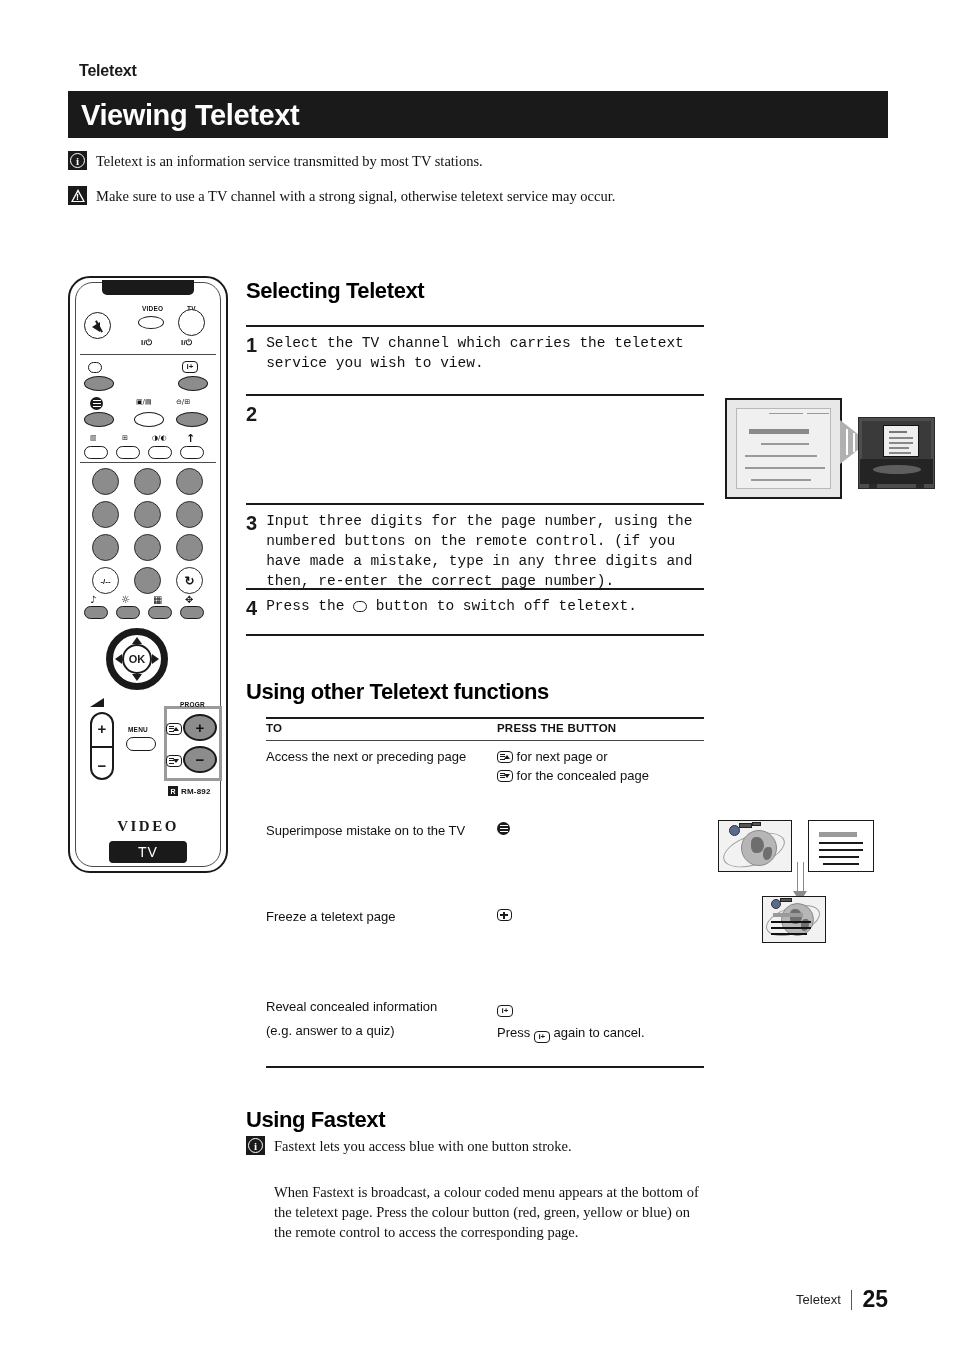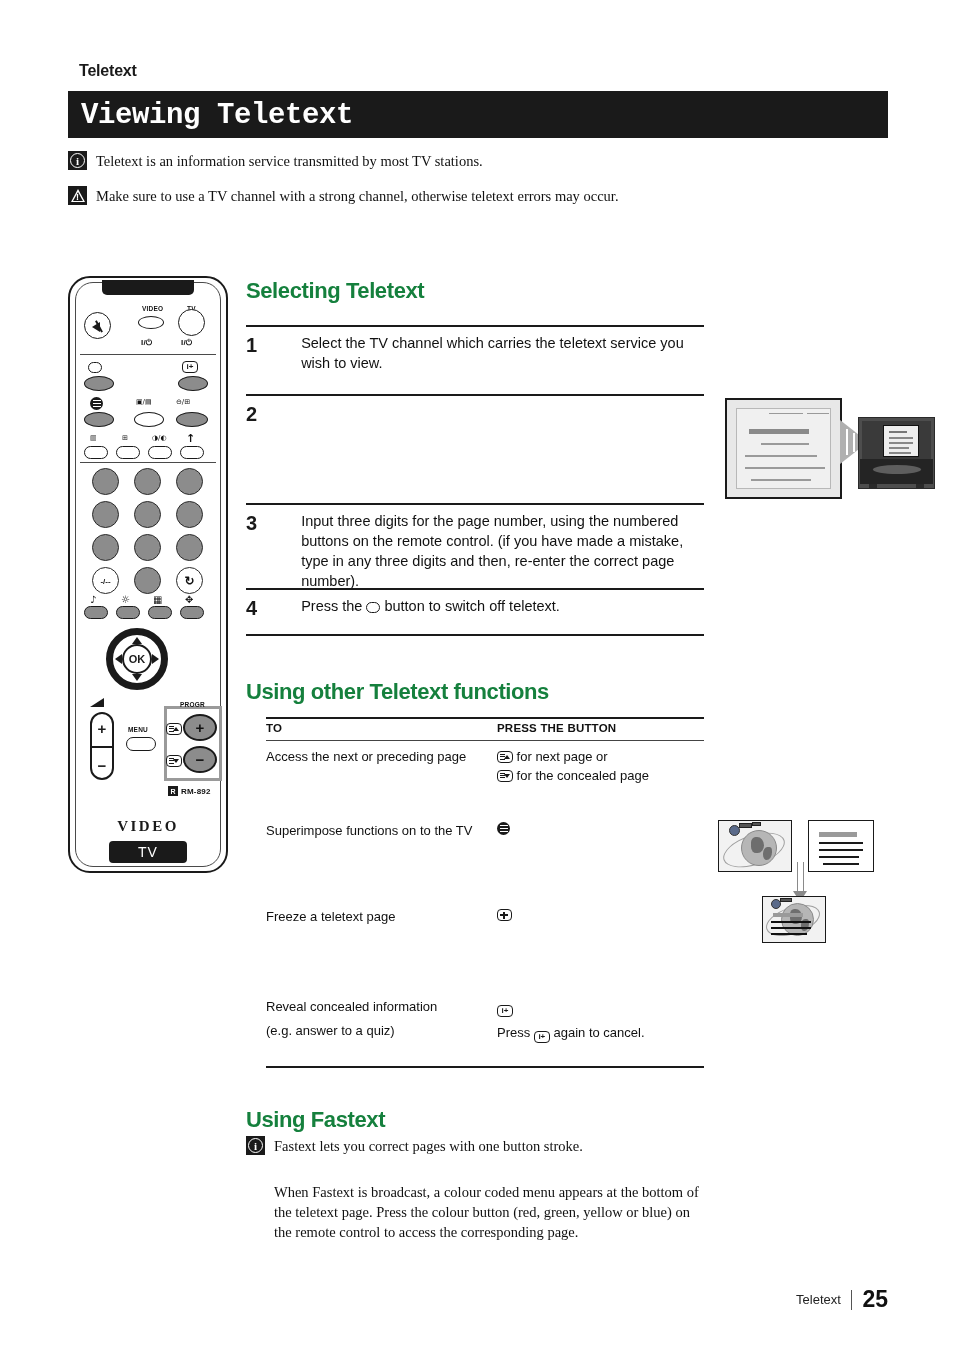--- a/index.html
+++ b/index.html
@@ -28,21 +28,21 @@
     position: absolute;
     left: 68px; top: 91px;
     width: 820px; height: 47px;
     background: #1a1a1a;
   }
   .title-bar .title-text {
     position: absolute;
     left: 13px; top: 50%;
     transform: translateY(-50%);
     color: #ffffff;
-    font-family: Liberation Mono, monospace;
+    font-family: Liberation Sans, sans-serif;
     font-weight: bold;
     font-size: 29px;
     letter-spacing: -0.4px;
   }
 
   
   .note {
     position: absolute;
     display: flex;
     align-items: flex-start;
@@ -364,21 +364,21 @@
     letter-spacing: 1px;
   }
 
   
   .h2 {
     position: absolute;
     font-family: "Liberation Sans", sans-serif;
     font-weight: bold;
     font-size: 22px;
     letter-spacing: -0.4px;
-    color: #15803d;
+    color: #000000;
   }
   .rule {
     position: absolute;
     background: #1a1a1a;
     height: 1.7px;
   }
   .step {
     position: absolute;
     display: flex;
     gap: 9px;
@@ -386,25 +386,24 @@
   .step .num {
     font-family: "Liberation Sans", sans-serif;
     font-weight: bold;
     font-size: 20px;
     color: #1a1a1a;
     line-height: 1;
     flex: 0 0 auto;
     padding-top: 1px;
   }
   .step .body {
-    font-family: Liberation Sans, sans-serif;
+    font-family: Liberation Mono, monospace;
     font-size: 14.5px;
     line-height: 1.37;
     color: #111;
-    margin-left: 35px;
   }
 
   
   .ic {
     display: inline-block;
     vertical-align: -2px;
     position: relative;
   }
   .ic-teletext {
     width: 13px; height: 13px;
@@ -670,21 +669,21 @@
   </div>
   <div class="note-text">Teletext is an information service transmitted by most TV stations.</div>
 </div>
 
 <div class="note note-warn">
   <div class="icon-box">
     <div class="tri"></div>
     <div class="tri-in"></div>
     <div class="bang">!</div>
   </div>
-  <div class="note-text">Make sure to use a TV channel with a strong channel, otherwise teletext errors may occur.</div>
+  <div class="note-text">Make sure to use a TV channel with a strong signal, otherwise teletext service may occur.</div>
 </div>
 
 <div class="remote-wrap">
   <div class="remote-body"></div>
   <div class="remote-inner"></div>
   <div class="remote-topbar"></div>
 
   <div class="lbl" style="left:74px; top:29px;">VIDEO</div>
   <div class="lbl" style="left:119px; top:29px;">TV</div>
   <div class="btn-oval" style="left:70px; top:40px; width:26px; height:13px;"></div>
@@ -848,21 +847,21 @@
 <div class="tbl-cell-left" style="left:266px; top:748px; width:225px;">Access the next or preceding page</div>
 <div class="tbl-cell-right" style="left:497px; top:748px; width:210px;">
   <div>
     <span class="ic ic-rect"><span class="ln ln1"></span><span class="ln ln2"></span><span class="ln ln3"></span><span class="tri-u"></span></span><span> for next page or</span>
   </div>
   <div>
     <span class="ic ic-rect"><span class="ln ln1"></span><span class="ln ln2"></span><span class="ln ln3"></span><span class="tri-d"></span></span><span> for the concealed page</span>
   </div>
 </div>
 
-<div class="tbl-cell-left" style="left:266px; top:822px; width:225px;">Superimpose functions on to the TV</div>
+<div class="tbl-cell-left" style="left:266px; top:822px; width:225px;">Superimpose mistake on to the TV</div>
 <div class="tbl-cell-right" style="left:497px; top:820px; width:205px;">
   <div style="margin-bottom:8px;">
     <span class="ic ic-teletext"><i></i><i></i><i></i></span>
   </div>
 </div>
 
 <div class="tbl-cell-left" style="left:266px; top:908px; width:225px;">Freeze a teletext page</div>
 <div class="tbl-cell-right" style="left:497px; top:906px; width:205px;">
   <div style="margin-bottom:7px;">
     <span class="ic ic-freeze"><span class="bar"></span><span class="vstk"></span></span>
@@ -882,21 +881,21 @@
 
 <div class="rule" style="left:266px; top:1066px; width:438px; height:1.8px;"></div>
 
 <div class="h2" style="left:246px; top:1107px;text-align:center;">Using Fastext</div>
 
 <div class="fx-note" style="left:246px; top:1136px; width:450px;">
   <div class="icon-box">
     <div class="circ"></div>
     <div class="glyph">i</div>
   </div>
-  <div class="fx-text">Fastext lets you correct pages with one button stroke.</div>
+  <div class="fx-text">Fastext lets you access blue with one button stroke.</div>
 </div>
 
 <div class="fx-para" style="left:274px; top:1182px; width:428px;">When Fastext is broadcast, a colour coded menu appears at the bottom of the teletext page. Press the colour button (red, green, yellow or blue) on the remote control to access the corresponding page.</div>
 
 <div class="ill">
   <div class="tt-page" style="left:725px; top:398px; width:117px; height:101px;">
     <div class="inner">
       <div class="row rowthick" style="left:12px; top:20px; width:60px;"></div>
       <div class="row" style="left:24px; top:34px; width:48px;"></div>
       <div class="row" style="left:8px; top:46px; width:72px;"></div>

